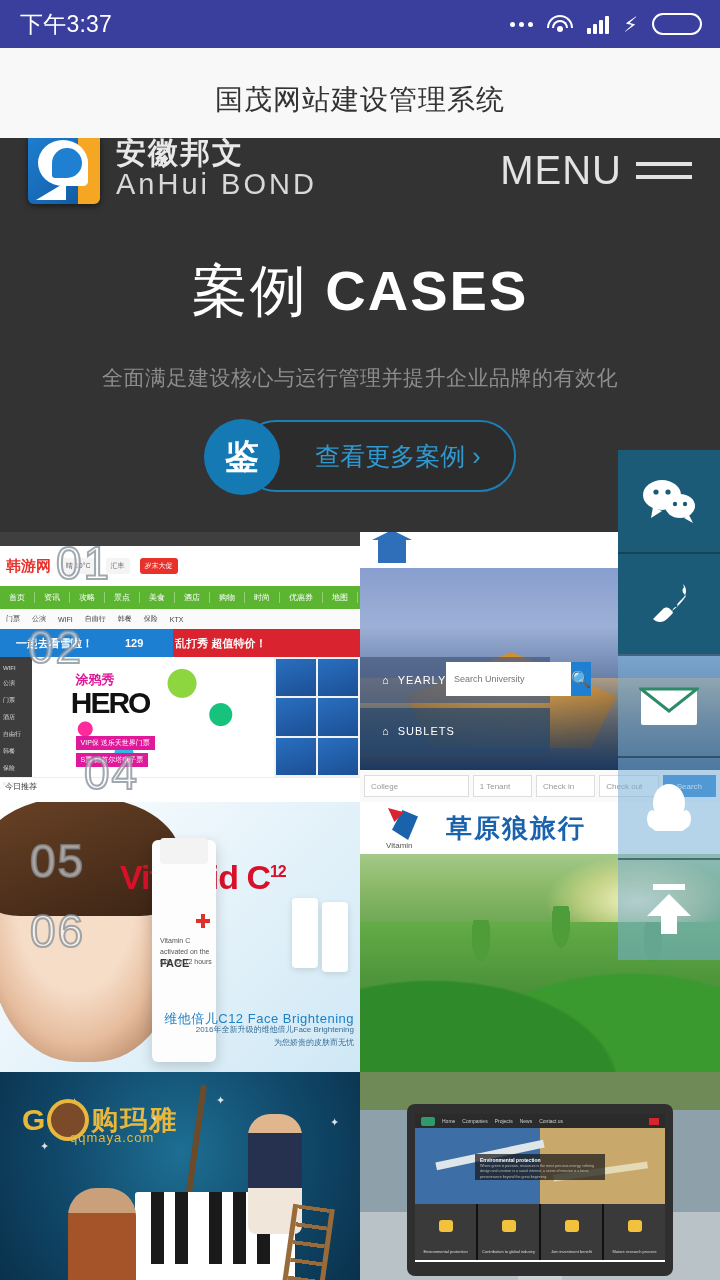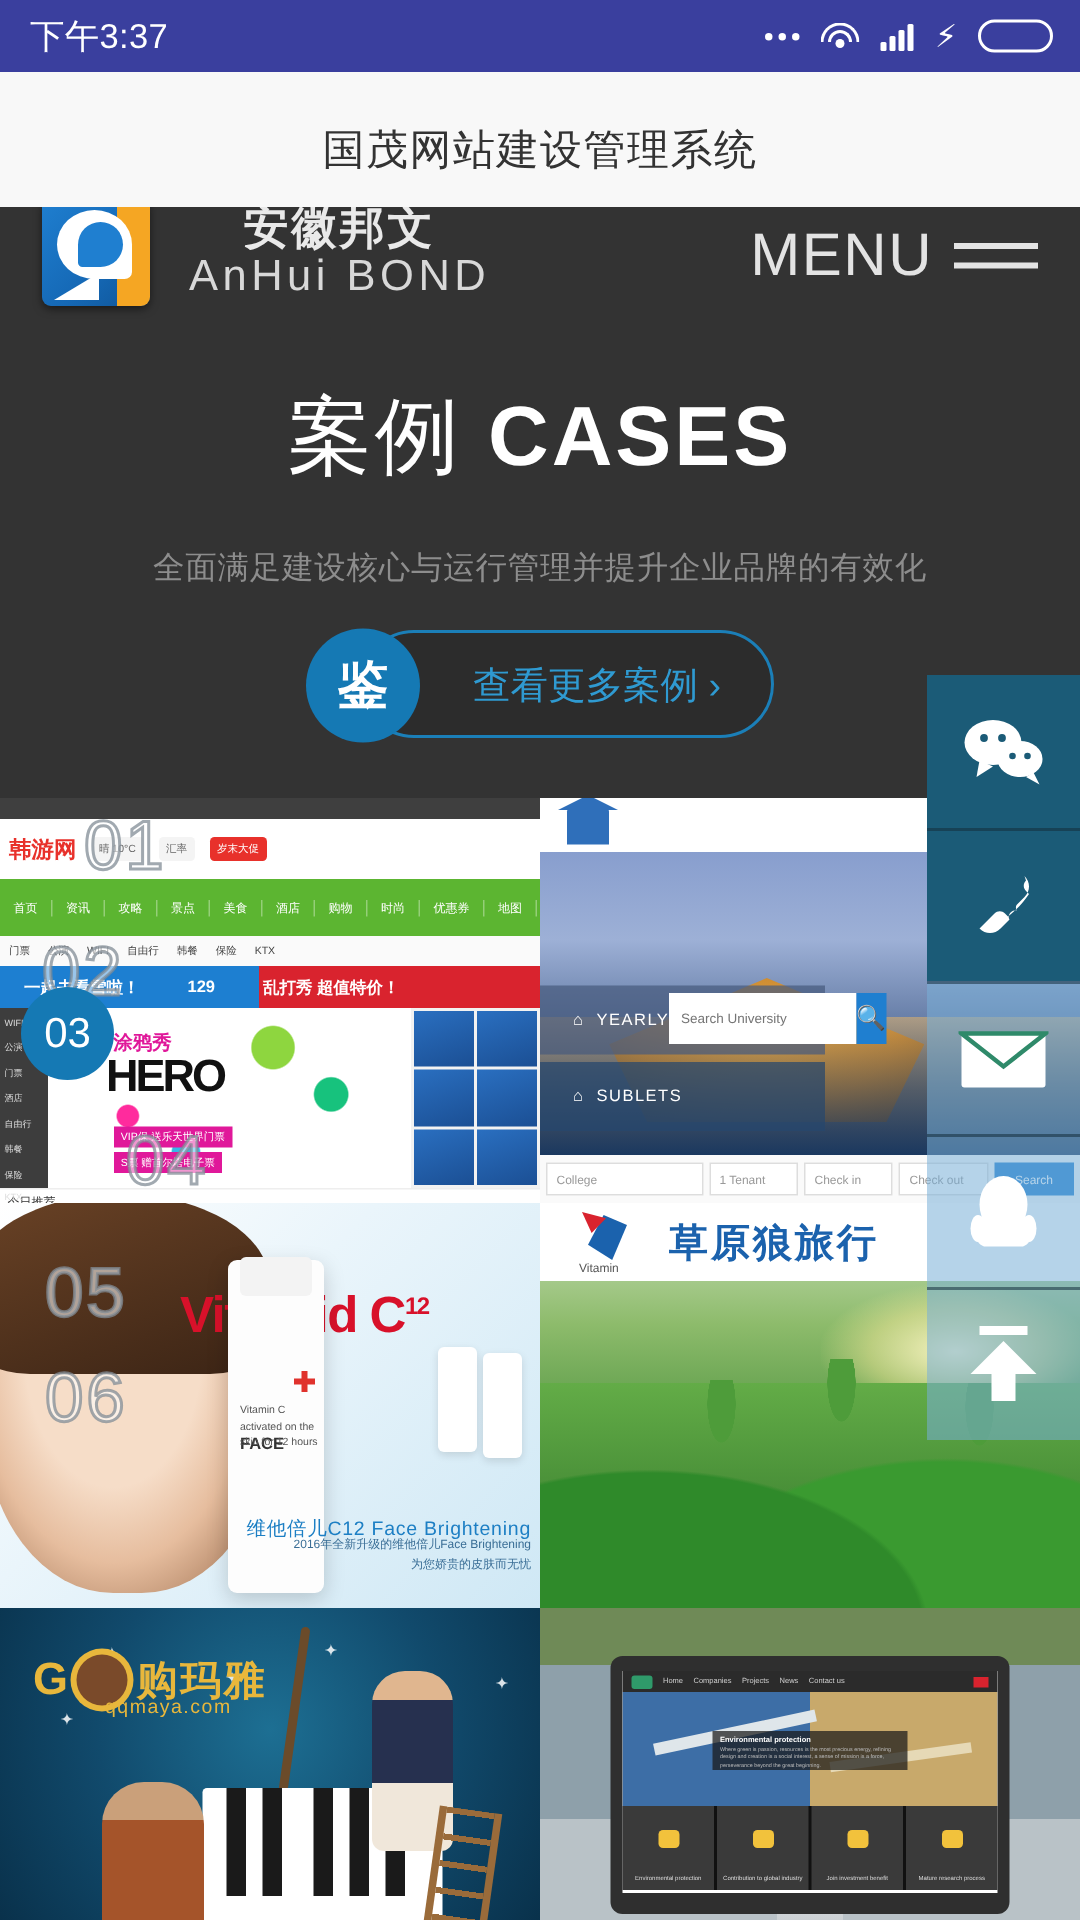--- a/index.html
+++ b/index.html
@@ -43,21 +43,21 @@
   .titlebar h1 { font-size:28px; font-weight:400; color:#333; letter-spacing:1px; }
 
   
   .webview { position:absolute; top:138px; left:0; width:720px; height:1142px; overflow:hidden; }
 
   
   .site-header {
     position:relative; height:82px; background:#333333;
     display:flex; align-items:center; padding:0 28px;
   }
-  .logo-wrap { display:flex; align-items:center; gap:26px; margin-top:-22px;text-align:center; }
+  .logo-wrap { display:flex; align-items:center; gap:16px; margin-top:-22px; }
   .logo-mark { width:72px; height:72px; border-radius:6px; position:relative; overflow:hidden;
     background:linear-gradient(135deg,#1f7fd0 0%,#1568b5 60%,#0f5496 100%); box-shadow:0 2px 6px rgba(0,0,0,.5); }
   .logo-mark .orange { position:absolute; right:0; top:0; width:22px; height:72px; background:#f5a623; }
   .logo-mark .swoosh { position:absolute; left:10px; top:8px; width:50px; height:46px;
     background:#fff; border-radius:50% 50% 10% 50%; }
   .logo-mark .swoosh2 { position:absolute; left:24px; top:16px; width:30px; height:30px;
     background:#1f7fd0; border-radius:50% 50% 50% 10%; }
   .logo-mark .tri { position:absolute; left:8px; bottom:4px; width:0; height:0;
     border-left:30px solid transparent; border-bottom:18px solid #fff; }
   .logo-text { display:flex; flex-direction:column; line-height:1.05; }
@@ -85,21 +85,21 @@
   
   .case-grid { display:grid; grid-template-columns:1fr 1fr; grid-auto-rows:270px; }
   .case-cell { position:relative; overflow:hidden; }
 
   
   .c-korea { background:#ffffff; }
   .k-topbar { height:14px; background:#3f3f3f; }
   .k-head { height:40px; background:#fff; display:flex; align-items:center; padding:0 6px; gap:10px; }
   .k-logo { font-size:15px; font-weight:700; color:#e8312b; }
   .k-chip { font-size:7px; color:#666; background:#f4f4f4; border-radius:3px; padding:3px 5px; }
-  .k-nav { height:38px; background:#5cb531; display:flex; align-items:center; color:#fff; font-size:8px; }
+  .k-nav { height:23px; background:#5cb531; display:flex; align-items:center; color:#fff; font-size:8px; }
   .k-nav span { padding:0 9px; border-right:1px solid rgba(255,255,255,.35); }
   .k-sub { height:20px; background:#fafafa; display:flex; align-items:center; font-size:7px; color:#444; }
   .k-sub span { padding:0 6px; }
   .k-banner { height:28px; background:linear-gradient(90deg,#1d7fd1 0%,#1d7fd1 48%,#d9232e 48%,#d9232e 100%);
     color:#fff; font-size:11px; font-weight:700; display:flex; align-items:center; }
   .k-banner b { padding:0 16px; }
   .k-body { position:relative; height:120px; background:#fff; display:flex; }
   .k-side { width:32px; background:#3d3d3d; color:#ddd; font-size:6px; padding-top:4px; }
   .k-side div { padding:4px 3px; }
   .k-hero { flex:1; background:
@@ -369,21 +369,20 @@
               <div></div>
               <div></div>
               <div></div>
               <div></div>
           </div>
         </div>
         <div class="k-foot">今日推荐</div>
 
         <span class="num-plain" style="left:56px;top:4px;">01</span>
         <span class="num-plain" style="left:28px;top:88px;">02</span>
-        <span class="num-active" style="left:14px;top:126px;">03</span>
         <span class="num-plain" style="left:84px;top:214px;">04</span>
       </div>
 
       <div class="case-cell c-housing">
         <div class="h-white">
           <span class="h-logo"></span>
         </div>
         <div class="h-pagoda"></div>
         <div class="h-water"></div>
         <div class="h-panel">

